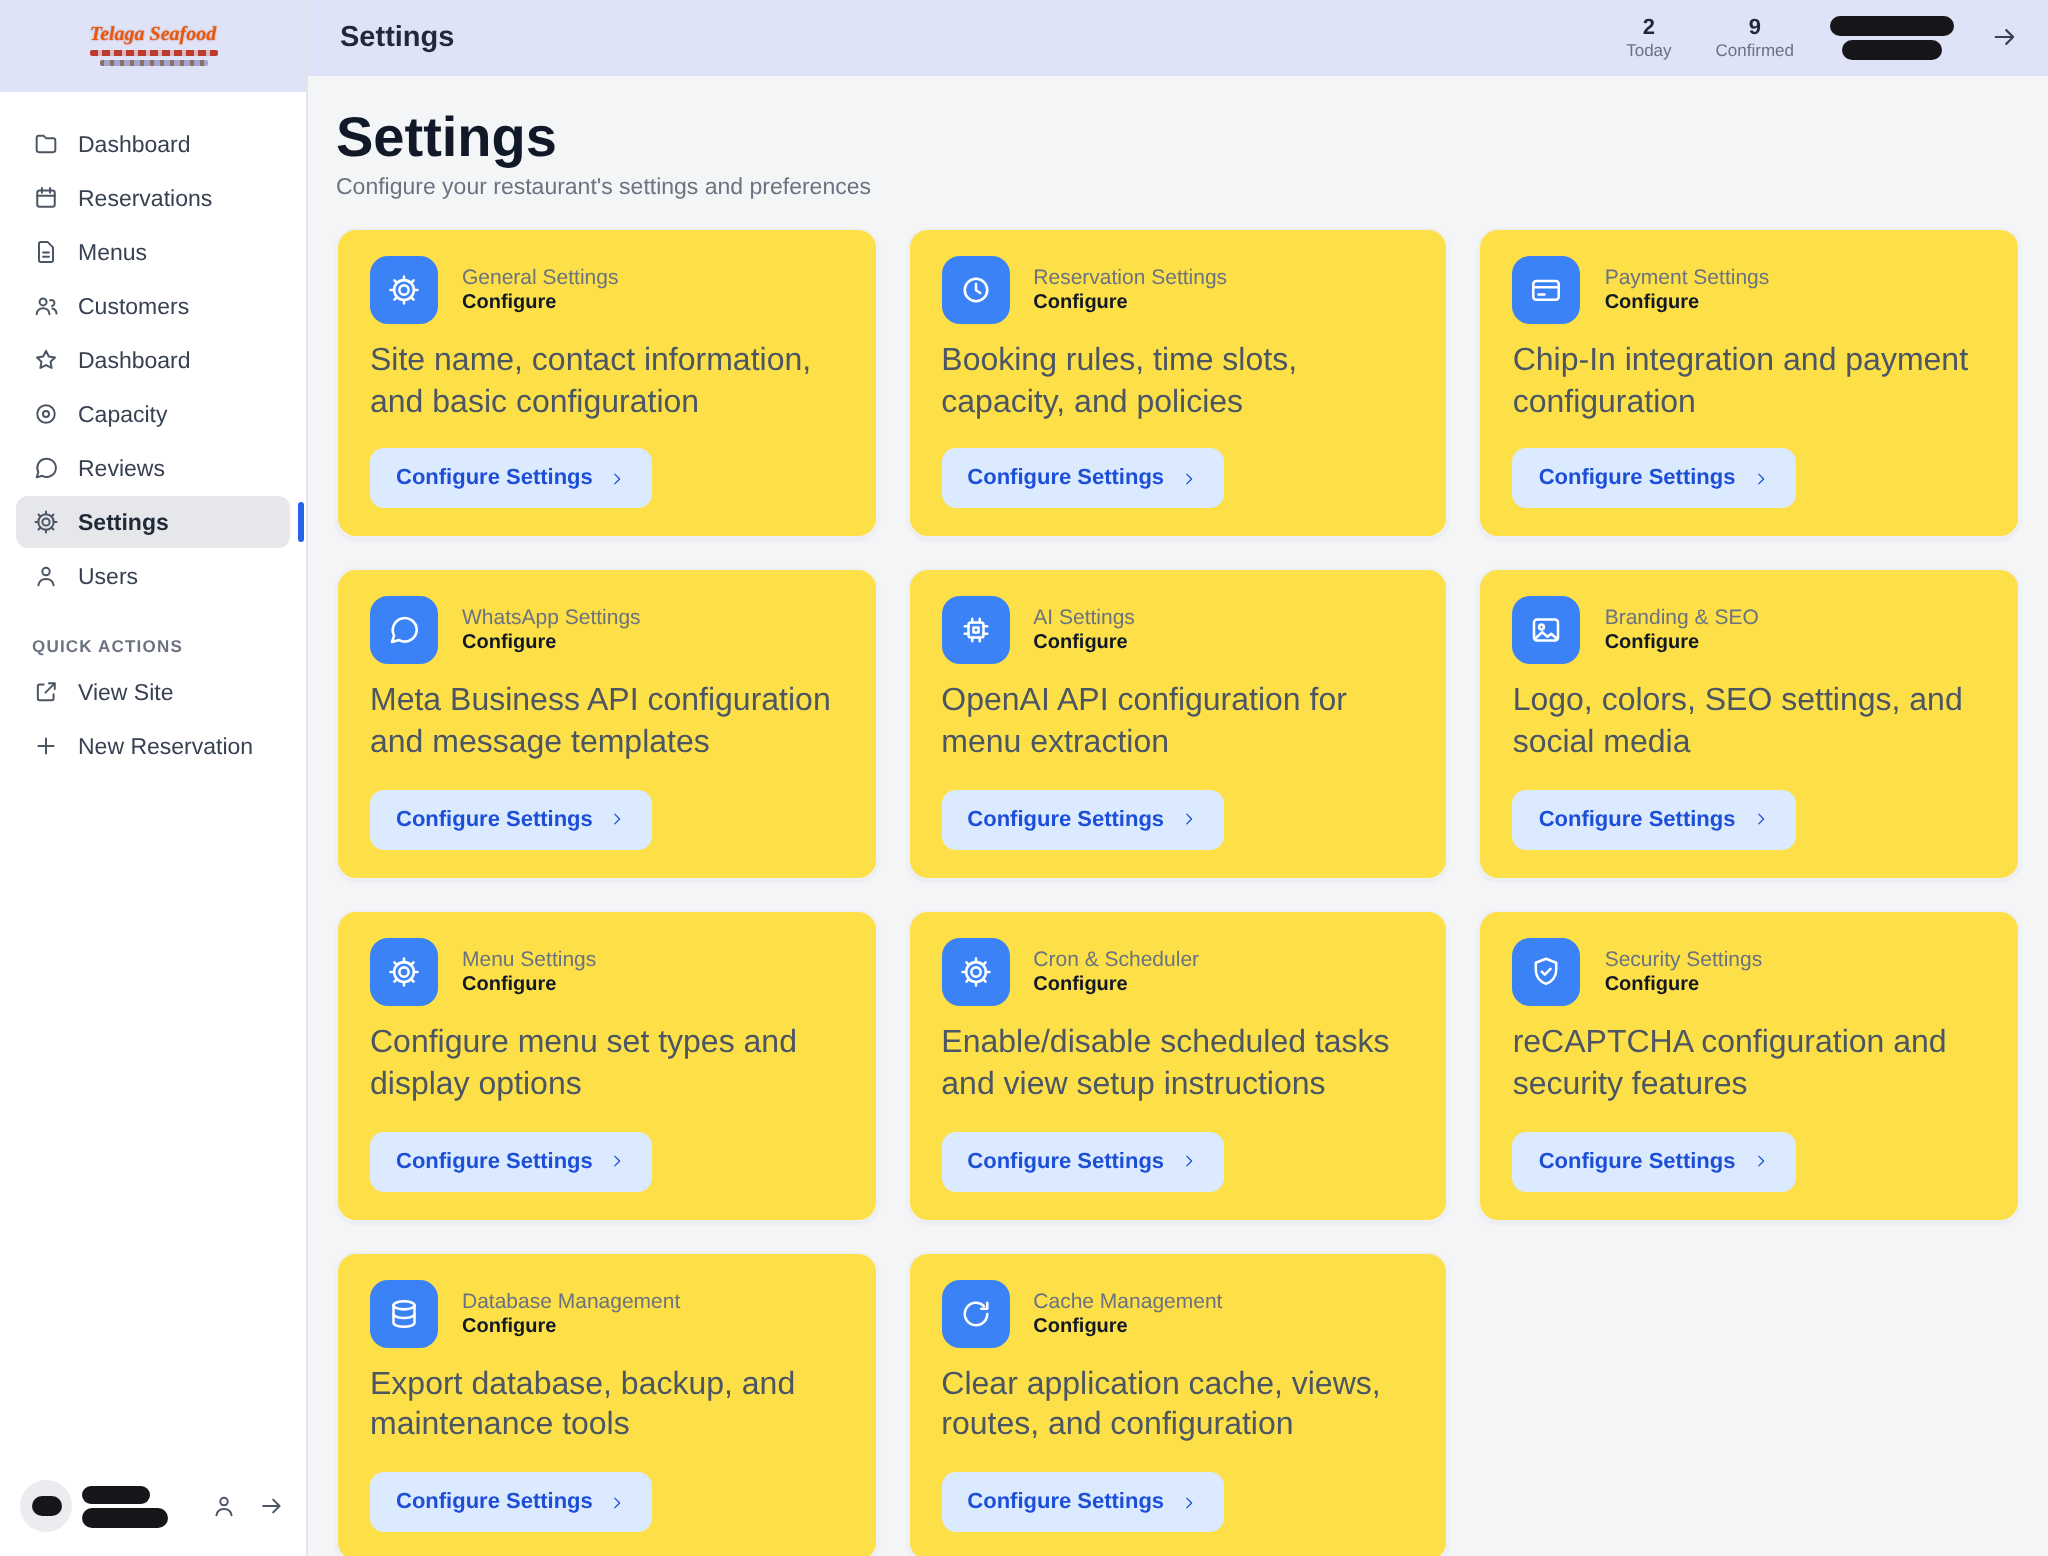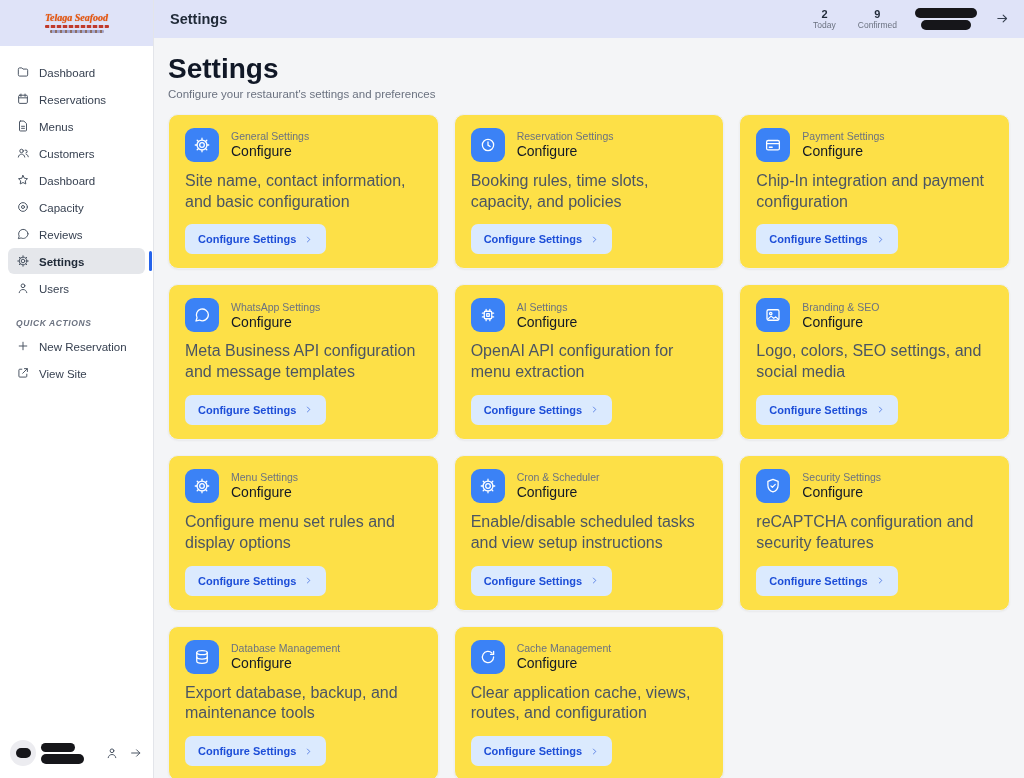--- a/index.html
+++ b/index.html
@@ -22,21 +22,21 @@
   .brand-name{font-family:"Liberation Serif",serif;font-style:italic;font-weight:700;font-size:10px;color:#e8590c;text-shadow:0 0 1px rgba(178,44,18,.55);line-height:1;}
   .logo-deco{height:3px;margin:2px auto 0;border-radius:1px;}
   .deco1{width:64px;background:repeating-linear-gradient(90deg,#c03a2b 0 4px,rgba(192,58,43,.25) 4px 6px);}
   .deco2{width:54px;height:2.5px;background:repeating-linear-gradient(90deg,#8d6e63 0 2px,rgba(90,90,160,.45) 2px 5px);}
   .nav{padding:13px 8px 0;}
   .nav.qa{padding-top:2px;}
   .nav-item{display:flex;align-items:flex-end;gap:9px;padding:6px 8px;margin-bottom:1px;border-radius:6px;font-size:11.5px;color:#374151;cursor:pointer;position:relative;white-space:nowrap;}
   .nav-item .icon-slot{width:14px;height:14px;color:#4b5563;flex:none;}
   .nav-item.active{background:#e5e7eb;font-weight:700;color:#1f2937;}
   .nav-item.active::after{content:"";position:absolute;right:-7px;top:3px;bottom:3px;width:3px;border-radius:2px;background:var(--active-indicator);}
-  .qa-title{margin:16px 0 3px;padding:0 16px;font-size:8.5px;font-weight:700;letter-spacing:.6px;color:#6b7280;font-style:italic;}
+  .qa-title{margin:16px 0 3px;padding:0 16px;font-size:8.5px;font-weight:700;letter-spacing:.6px;color:#6b7280;}
   .sidebar-footer{margin-top:auto;display:flex;align-items:center;gap:5px;padding:10px 10px 12px;}
   .avatar{width:26px;height:26px;border-radius:50%;background:#ececf0;display:flex;align-items:center;justify-content:center;flex:none;}
   .avatar-blob{width:15px;height:10px;background:#16161a;border-radius:5px;}
   .footer-pills{display:flex;flex-direction:column;gap:2px;}
   .pill{background:#16161a;}
   .fp1{width:34px;height:9px;border-radius:5px;}
   .fp2{width:43px;height:10px;border-radius:6px;}
   .footer-icons{margin-left:auto;display:flex;align-items:center;gap:10px;color:#4b5563;}
   .footer-icons .icon-slot{width:14px;height:14px;cursor:pointer;}
 
@@ -56,21 +56,21 @@
   .content{flex:1;padding:12px 14px 0;overflow:hidden;}
   .page-title{font-size:28px;font-weight:800;color:#111827;margin:4px 0 3px;line-height:1.1;}
   .page-subtitle{font-size:11.5px;color:#6b7280;margin:0 0 14px;}
 
   .cards-grid{display:grid;grid-template-columns:repeat(3,1fr);gap:15px;}
   .card{background:#fde047;border-radius:10px;padding:13px 16px 14px;box-shadow:0 1px 2px rgba(16,24,40,.05);border:1px solid #eef0f3;}
   .card-head{display:flex;align-items:center;gap:12px;margin-bottom:9px;}
   .icon-tile{width:34px;height:34px;border-radius:9px;background:var(--accent);color:#fff;display:flex;align-items:center;justify-content:center;flex:none;}
   .icon-tile .icon-slot{width:18px;height:18px;}
   .card-label{font-size:10.5px;color:#6b7280;margin-bottom:1px;}
-  .card-title{font-size:14px;font-weight:400;color:#111827;}
+  .card-title{font-size:10px;font-weight:700;color:#111827;}
   .card-desc{font-size:16px;color:#4b5563;margin:0 0 12px;line-height:1.3;}
   .card-btn{display:inline-flex;align-items:center;gap:8px;border:none;background:var(--button-bg);color:var(--button-text);font-size:11px;font-weight:700;font-family:inherit;padding:9px 13px;border-radius:7px;cursor:pointer;}
   .card-btn .icon-slot{width:9px;height:9px;}
 
   .section-title{font-size:15px;font-weight:700;color:#111827;margin:18px 0 11px;}
   .status-grid{display:grid;grid-template-columns:repeat(4,1fr);gap:14px;}
   .status-card{background:#fff;border-radius:10px;padding:11px 15px;display:flex;align-items:center;gap:12px;box-shadow:0 1px 2px rgba(16,24,40,.05);border:1px solid #eef0f3;}
   .status-icon{width:28px;height:28px;border-radius:50%;background:var(--success);color:#fff;display:flex;align-items:center;justify-content:center;flex:none;}
   .status-label{font-size:10.5px;color:#6b7280;margin-bottom:1px;}
 
@@ -173,34 +173,34 @@
           </span>
     <span>Users</span>
   </div>
       </nav>
 
     <div class="qa-title">QUICK ACTIONS</div>
     <nav class="nav qa">
         <div class="nav-item">
     <span class="icon-slot">
             <svg viewBox="0 0 24 24" fill="none" stroke="currentColor" stroke-width="1.7" stroke-linecap="round" stroke-linejoin="round" aria-hidden="true">
-              <path d="M12 5.5v13M5.5 12h13"></path>
-            </svg>
-          </span>
-    <span>New Reservation</span>
-  </div>
-        <div class="nav-item">
-    <span class="icon-slot">
-            <svg viewBox="0 0 24 24" fill="none" stroke="currentColor" stroke-width="1.7" stroke-linecap="round" stroke-linejoin="round" aria-hidden="true">
               <path d="M10 5.5H6.5A1.5 1.5 0 0 0 5 7v10.5A1.5 1.5 0 0 0 6.5 19H17a1.5 1.5 0 0 0 1.5-1.5V14"></path>
               <path d="M14.5 4.5h5v5"></path>
               <path d="M11.5 12.5l7.7-7.7"></path>
             </svg>
           </span>
     <span>View Site</span>
+  </div>
+        <div class="nav-item">
+    <span class="icon-slot">
+            <svg viewBox="0 0 24 24" fill="none" stroke="currentColor" stroke-width="1.7" stroke-linecap="round" stroke-linejoin="round" aria-hidden="true">
+              <path d="M12 5.5v13M5.5 12h13"></path>
+            </svg>
+          </span>
+    <span>New Reservation</span>
   </div>
       </nav>
 
     <div class="sidebar-footer">
       <div class="avatar">
         <div class="avatar-blob"></div>
       </div>
       <div class="footer-pills">
         <div class="pill fp1"></div>
         <div class="pill fp2"></div>
@@ -414,21 +414,21 @@
                     <circle cx="12" cy="12" r="6.6"></circle>
                     <path d="M12 5.4V3M12 21v-2.4M5.4 12H3M21 12h-2.4M7.3 7.3L5.6 5.6M18.4 18.4l-1.7-1.7M16.7 7.3l1.7-1.7M5.6 18.4l1.7-1.7"></path>
                   </svg>
                 </span>
       </div>
       <div>
         <div class="card-label">Menu Settings</div>
         <div class="card-title">Configure</div>
       </div>
     </div>
-    <p class="card-desc">Configure menu set rules and display options</p>
+    <p class="card-desc">Configure menu set types and display options</p>
     <button class="card-btn">
       <span>Configure Settings</span>
       <span class="icon-slot">
                 <svg viewBox="0 0 24 24" fill="none" stroke="currentColor" stroke-width="1.7" stroke-linecap="round" stroke-linejoin="round" aria-hidden="true">
                   <path d="M9 5.5l6.5 6.5L9 18.5"></path>
                 </svg>
               </span>
     </button>
   </section>
           <section class="card">

